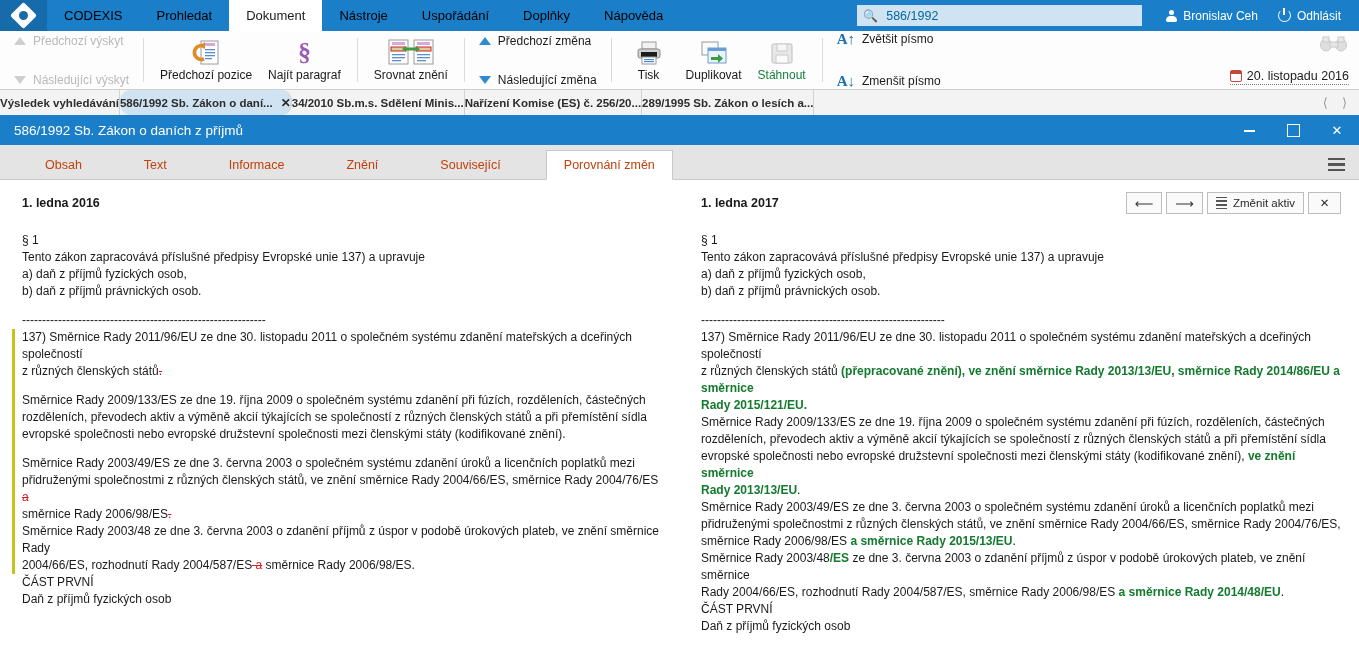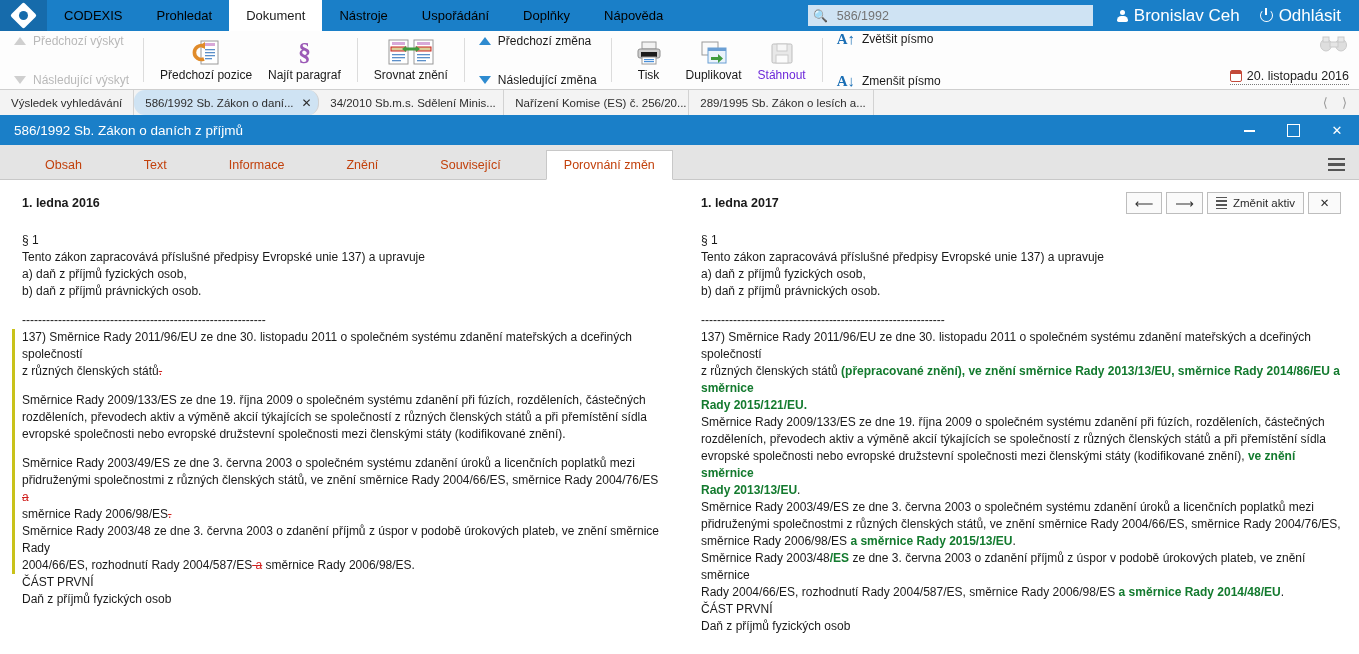--- a/index.html
+++ b/index.html
@@ -37,24 +37,24 @@
   .menu-right {
     margin-left:auto; display:flex; align-items:center; gap:0px; padding-right:8px;
   }
   .searchbox {
     width:285px; height:21px; background:#cfe3f3; border:none; display:flex;
     align-items:center; padding:0 6px; margin-right:14px; margin-top:0px;
   }
   .searchbox .mag { color:#2a4a63; font-size:12px; margin-right:6px; }
   .searchbox input {
     border:none; background:transparent; outline:none; width:100%;
-    font-family:"Liberation Sans", sans-serif; font-size:12.5px; color:#737373;
+    font-family:"Liberation Sans", sans-serif; font-size:12.5px; color:#0369a1;
   }
   .topuser, .toplogout {
-    display:flex; align-items:center; color:#ffffff; font-size:17px;
+    display:flex; align-items:center; color:#ffffff; font-size:12px;
     padding:0 10px; white-space:nowrap; gap:6px;
   }
   .ic-person { display:inline-block; width:11px; height:12px; position:relative; }
   .ic-person::before{content:"";position:absolute;top:0;left:3px;width:5px;height:5px;border-radius:50%;background:#fff;}
   .ic-person::after{content:"";position:absolute;top:6px;left:0px;width:11px;height:6px;border-radius:5px 5px 2px 2px;background:#fff;}
   .ic-power { display:inline-block; width:13px; height:13px; border:1.6px solid #fff; border-radius:50%; position:relative; border-top-color:transparent;}
   .ic-power::after{content:"";position:absolute;left:4.5px;top:-2px;width:1.6px;height:7px;background:#fff;}
 
   
   .ribbon {
@@ -64,43 +64,43 @@
   .rgroup { display:flex; align-items:center; padding:0 8px; height:100%; }
   .rsep { width:1px; background:#dcdcdc; margin:7px 0; height:44px; align-self:center; }
   .stack { display:flex; flex-direction:column; justify-content:center; height:100%; gap:21px; }
   .srow { display:flex; align-items:center; gap:7px; padding:2px 6px; white-space:nowrap; font-size:12px;}
   .srow.disabled { color:#b9b9b9; }
   .big-btn {
     display:flex; flex-direction:column; align-items:center; justify-content:center;
     width:auto; min-width:58px; padding:2px 8px; height:100%; gap:2px; font-size:12px;
     white-space:nowrap;
   }
-  .big-btn.disabled { color:#6d28d9; }
+  .big-btn.disabled { color:#15803d; }
   .big-btn .glyph { height:28px; display:flex; align-items:flex-end; }
   .tri-up, .tri-dn { width:0;height:0;border-left:6px solid transparent;border-right:6px solid transparent; }
   .tri-up { border-bottom:8px solid #2e8bd0; }
   .tri-dn { border-top:8px solid #2e8bd0; }
   .tri-up.g { border-bottom-color:#cfcfcf; }
   .tri-dn.g { border-top-color:#cfcfcf; }
   .a-font { color:#1b6fb5; font-weight:bold; font-size:15px; font-family:"Liberation Serif",serif; }
   .ribbon-right { margin-left:auto; display:flex; flex-direction:column; align-items:flex-end; justify-content:space-between; padding:5px 10px 4px 0;}
   .binoc { opacity:.45; }
   .datelink { display:flex; align-items:center; gap:5px; font-size:12.5px; color:#1b1b1b;
     border-bottom:1px dotted #7a7a7a; padding-bottom:1px; }
   .cal-ic { width:12px;height:12px;border:1.4px solid #c34a3a;border-radius:2px;position:relative;background:#fff;}
   .cal-ic::before{content:"";position:absolute;top:0;left:0;right:0;height:3px;background:#c34a3a;}
 
   
   .tabstrip {
     height:26px; background:#f3f3f3; border-bottom:1px solid #1a7fc8;
     display:flex; align-items:stretch; font-size:11.5px;
   }
   .dtab {
-    display:flex; align-items:center; padding:0 11px; border-right:1px solid #d2d2d2;
-    color:#2d2d2d; white-space:nowrap; max-width:185px; gap:8px;
+    display:flex; align-items:center; padding:0 0; border-right:1px solid #d2d2d2;
+    color:#2d2d2d; white-space:nowrap; max-width:185px; gap:8px;font-weight:bold;
   }
   .dtab.sel { background:#cfe3f3;border-radius:11px; }
   .dtab .x { color:#2b2b2b; font-size:12px; }
   .tabnav { margin-left:auto; display:flex; align-items:center; gap:14px; padding:0 12px; color:#9a9a9a; font-size:13px; }
 
   
   .win-title {
     height:29px; background:#1a7fc8; color:#fff; display:flex; align-items:center;
     padding-left:14px; font-size:13.5px;
   }

